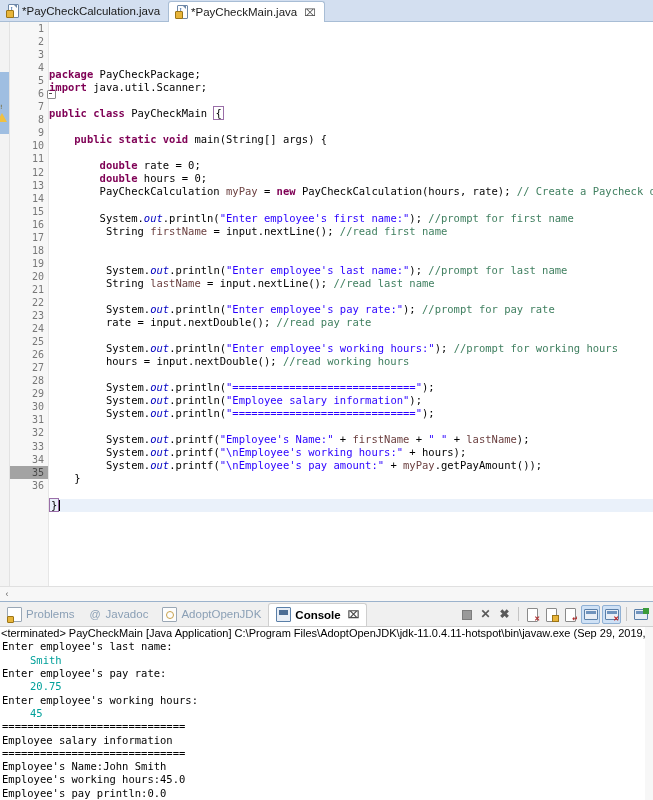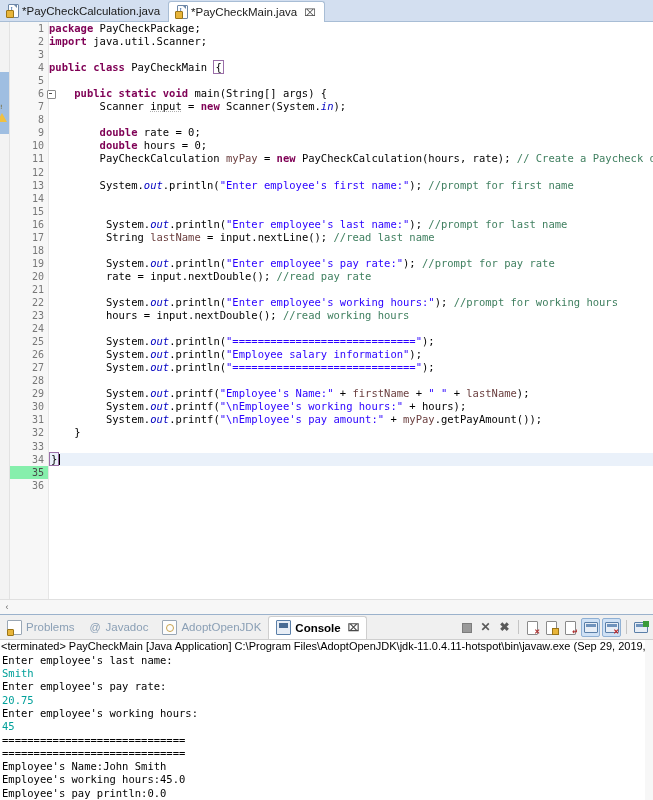--- a/index.html
+++ b/index.html
@@ -31,28 +31,28 @@
   .closex{font-size:10px;color:#4a4a4a;margin-left:3px;}
 
   
   .editor{flex:1 1 auto;display:flex;position:relative;background:#fff;
           overflow:hidden;min-height:0;}
   .markbar{width:9px;background:#f3f3f3;border-right:1px solid #e2e2e2;
            position:relative;flex:0 0 auto;}
   .markbar .blue{position:absolute;left:0;width:9px;background:#8fb4dd;opacity:.85;}
   .gutter{width:38px;background:#f7f7f7;border-right:1px solid #e6e6e6;
           position:relative;flex:0 0 auto;}
-  .codewrap{flex:1 1 auto;position:relative;overflow:hidden;}
+  .codewrap{flex:1 1 auto;position:relative;overflow:hidden;margin-top:46px;}
   .lines{position:absolute;left:0;top:0;right:0;}
   .ln{height:13.05px;line-height:13.05px;font-family:"DejaVu Sans Mono",monospace;
       font-size:10.5px;white-space:pre;}
   .gut-n{height:13.05px;line-height:13.05px;font-family:"DejaVu Sans Mono",monospace;
          font-size:10px;color:#787878;text-align:right;padding-right:4px;
          position:relative;}
-  .gut-n.sel{background:#86efac;color:#4a4a4a;}
+  .gut-n.sel{background:#a3a3a3;color:#4a4a4a;}
   .foldm{position:absolute;right:-8px;top:3px;width:7px;height:7px;
          border:1px solid #8a8a8a;background:#fff;border-radius:1px;}
   .foldm:after{content:"";position:absolute;left:1px;top:2px;width:3px;height:1px;
                background:#4a4a4a;}
   .warn{position:absolute;left:-14px;top:1px;width:11px;height:11px;}
   .warn .tri{width:0;height:0;border-left:5px solid transparent;
              border-right:5px solid transparent;border-bottom:9px solid #f0c040;}
   .warn .bang{position:absolute;left:4px;top:3px;font-size:6px;color:#6b4f00;
               font-family:"DejaVu Sans",sans-serif;line-height:6px;}
   .caret{display:inline-block;width:1px;height:11px;background:#000;
@@ -112,21 +112,21 @@
   .divv{width:1px;height:14px;background:#c4c4c4;margin:0 3px;}
   .grn{position:absolute;right:0px;top:2px;width:6px;height:6px;background:#3a9b3a;}
   .redx{position:absolute;right:1px;bottom:1px;font-size:7px;color:#c02020;
         font-weight:bold;line-height:7px;}
 
   .cbody{flex:1 1 auto;background:#fff;overflow:hidden;position:relative;}
   .cline{font-family:"DejaVu Sans Mono",monospace;font-size:10.5px;
          line-height:13.3px;white-space:pre;color:#000;padding-left:2px;}
   .cterm{font-family:"Liberation Sans",sans-serif;font-size:11px;color:#000;
          white-space:nowrap;line-height:13.3px;padding-left:1px;}
-  .cin{color:#00a09a;}
+  .cin{color:#00a09a;margin-left:28px;}
   .csb{position:absolute;right:0;top:0;width:8px;bottom:0;background:#f7f7f7;}
 </style>
 </head>
 <body>
 
 <div class="app">
 
   <div class="tabstrip">
     <div class="tab inactive">
       <span class="jicon">
@@ -194,27 +194,27 @@
         </div>
     </div>
     <div class="codewrap">
       <div class="lines" id="code-lines">
           <div class="ln"><span class="kw">package </span><span class="plain">PayCheckPackage;</span></div>
           <div class="ln"><span class="kw">import </span><span class="plain">java.util.Scanner;</span></div>
           <div class="ln"></div>
           <div class="ln"><span class="kw">public class </span><span class="plain">PayCheckMain </span><span class="plain" style="border: 1px solid rgb(154, 110, 168); padding: 0px 1px;">{</span></div>
           <div class="ln"></div>
           <div class="ln"><span class="plain">    </span><span class="kw">public static void </span><span class="plain">main(String[] args) {</span></div>
-          <div class="ln"><span class="plain">        Scanner </span><span class="undl">input</span><span class="plain"> = </span><span class="kw">new </span><span class="plain">Scanner(System.</span><span class="fld">in</span><span class="plain">);</span></div>
           <div class="ln"></div>
           <div class="ln"><span class="plain">        </span><span class="kw">double </span><span class="plain">rate = </span><span class="plain">0</span><span class="plain">;</span></div>
           <div class="ln"><span class="plain">        </span><span class="kw">double </span><span class="plain">hours = </span><span class="plain">0</span><span class="plain">;</span></div>
           <div class="ln"><span class="plain">        PayCheckCalculation </span><span class="loc">myPay</span><span class="plain"> = </span><span class="kw">new </span><span class="plain">PayCheckCalculation(hours, rate); </span><span class="cmt">// Create a Paycheck object</span></div>
           <div class="ln"></div>
           <div class="ln"><span class="plain">        System.</span><span class="fld">out</span><span class="plain">.println(</span><span class="str">"Enter employee's first name:"</span><span class="plain">); </span><span class="cmt">//prompt for first name</span></div>
+          <div class="ln"><span class="plain">         String </span><span class="loc">firstName</span><span class="plain"> = input.nextLine(); </span><span class="cmt">//read first name</span></div>
           <div class="ln"></div>
           <div class="ln"></div>
           <div class="ln"><span class="plain">         System.</span><span class="fld">out</span><span class="plain">.println(</span><span class="str">"Enter employee's last name:"</span><span class="plain">); </span><span class="cmt">//prompt for last name</span></div>
           <div class="ln"><span class="plain">         String </span><span class="loc">lastName</span><span class="plain"> = input.nextLine(); </span><span class="cmt">//read last name</span></div>
           <div class="ln"></div>
           <div class="ln"><span class="plain">         System.</span><span class="fld">out</span><span class="plain">.println(</span><span class="str">"Enter employee's pay rate:"</span><span class="plain">); </span><span class="cmt">//prompt for pay rate</span></div>
           <div class="ln"><span class="plain">         rate = input.nextDouble(); </span><span class="cmt">//read pay rate</span></div>
           <div class="ln"></div>
           <div class="ln"><span class="plain">         System.</span><span class="fld">out</span><span class="plain">.println(</span><span class="str">"Enter employee's working hours:"</span><span class="plain">); </span><span class="cmt">//prompt for working hours</span></div>
           <div class="ln"><span class="plain">         hours = input.nextDouble(); </span><span class="cmt">//read working hours</span></div>
@@ -300,20 +300,21 @@
     <div class="cbody">
       <div class="cterm">&lt;terminated&gt; PayCheckMain [Java Application] C:\Program Files\AdoptOpenJDK\jdk-11.0.4.11-hotspot\bin\javaw.exe (Sep 29, 2019, 10:06:38 P</div>
       <div id="console-lines">
           <div class="cline">Enter employee's last name:</div>
           <div class="cline cin">Smith</div>
           <div class="cline">Enter employee's pay rate:</div>
           <div class="cline cin">20.75</div>
           <div class="cline">Enter employee's working hours:</div>
           <div class="cline cin">45</div>
           <div class="cline">=============================</div>
+          <div class="cline">Employee salary information</div>
           <div class="cline">=============================</div>
           <div class="cline">Employee's Name:John Smith</div>
           <div class="cline">Employee's working hours:45.0</div>
           <div class="cline">Employee's pay println:0.0</div>
         </div>
       <div class="csb"></div>
     </div>
   </div>
 </div>
 

